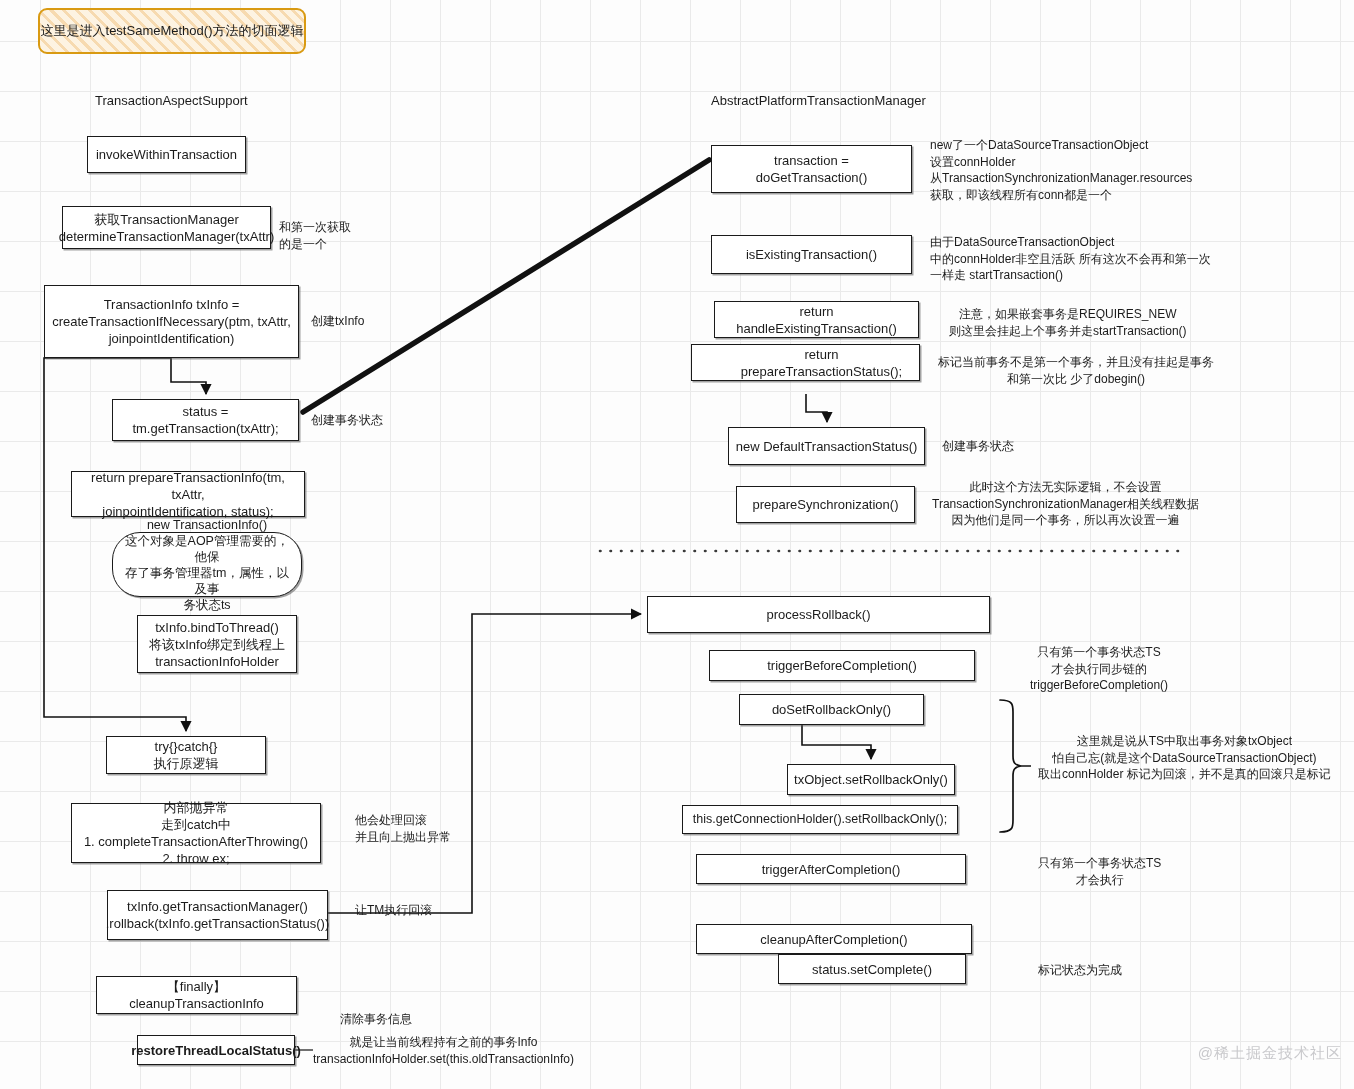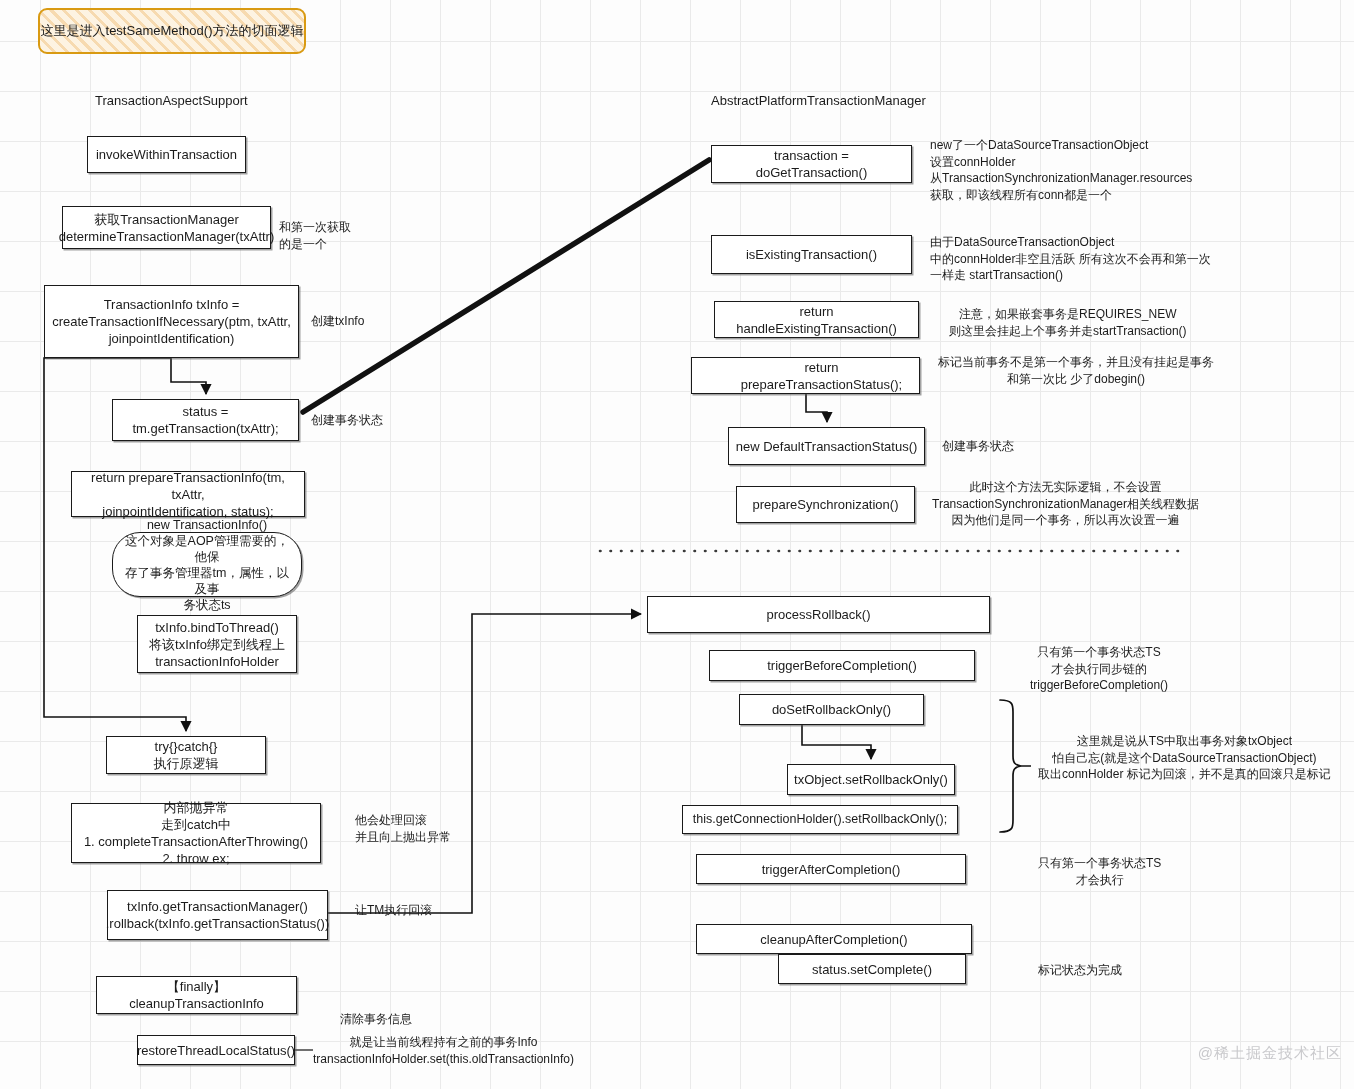--- a/index.html
+++ b/index.html
@@ -139,37 +139,37 @@
   <div class="node" style="left:106px; top:736px;  width:160px; height:38px;">try{}catch{}
 执行原逻辑</div>
   <div class="node" style="left:71px;  top:803px;  width:250px; height:60px;">内部抛异常
 走到catch中
 1. completeTransactionAfterThrowing()
 2. throw ex;</div>
   <div class="node" style="left:107px; top:890px;  width:221px; height:50px;">txInfo.getTransactionManager()
 .rollback(txInfo.getTransactionStatus())</div>
   <div class="node" style="left:96px;  top:976px;  width:201px; height:38px;">【finally】
 cleanupTransactionInfo</div>
-  <div class="node" style="left:137px; top:1035px; width:158px; height:30px;">restoreThreadLocalStatus()</div>
+  <div class="node" style="left:137px; top:1035px; width:158px; height:30px;font-weight:bold;">restoreThreadLocalStatus()</div>
 
   <div class="note left" style="left:279px; top:219px;">和第一次获取
 的是一个</div>
   <div class="note left" style="left:311px; top:313px;">创建txInfo</div>
   <div class="note left" style="left:311px; top:412px;">创建事务状态</div>
   <div class="note left" style="left:355px; top:812px;">他会处理回滚
 并且向上抛出异常</div>
   <div class="note left" style="left:355px; top:902px;">让TM执行回滚</div>
   <div class="note left" style="left:340px; top:991px;margin-top:20px;">清除事务信息</div>
   <div class="note center" style="left:313px; top:1034px;">就是让当前线程持有之前的事务Info
 transactionInfoHolder.set(this.oldTransactionInfo)</div>
 
-  <div class="node" style="left:711px; top:145px; width:201px; height:38px;">transaction = doGetTransaction()</div>
+  <div class="node" style="left:711px; top:145px; width:201px; height:48px;">transaction = doGetTransaction()</div>
   <div class="node" style="left:711px; top:235px; width:201px; height:39px;">isExistingTransaction()</div>
   <div class="node" style="left:714px; top:301px; width:205px; height:37px;">return handleExistingTransaction()</div>
-  <div class="node" style="left:691px; top:357px; width:229px; height:37px;padding-left:38px;">return prepareTransactionStatus();</div>
+  <div class="node" style="left:691px; top:344px; width:229px; height:37px;padding-left:38px;">return prepareTransactionStatus();</div>
   <div class="node" style="left:728px; top:427px; width:197px; height:38px;">new DefaultTransactionStatus()</div>
   <div class="node" style="left:736px; top:486px; width:179px; height:37px;">prepareSynchronization()</div>
   <div class="node" style="left:647px; top:596px; width:343px; height:37px;">processRollback()</div>
   <div class="node" style="left:709px; top:650px; width:266px; height:31px;">triggerBeforeCompletion()</div>
   <div class="node" style="left:739px; top:694px; width:185px; height:31px;">doSetRollbackOnly()</div>
   <div class="node" style="left:787px; top:764px; width:168px; height:31px;">txObject.setRollbackOnly()</div>
   <div class="node" style="left:682px; top:805px; width:276px; height:29px; font-size:12.5px;">this.getConnectionHolder().setRollbackOnly();</div>
   <div class="node" style="left:696px; top:854px; width:270px; height:30px;">triggerAfterCompletion()</div>
   <div class="node" style="left:696px; top:904px; width:276px; height:30px;margin-top:20px;">cleanupAfterCompletion()</div>
   <div class="node" style="left:778px; top:954px; width:188px; height:30px;">status.setComplete()</div>

